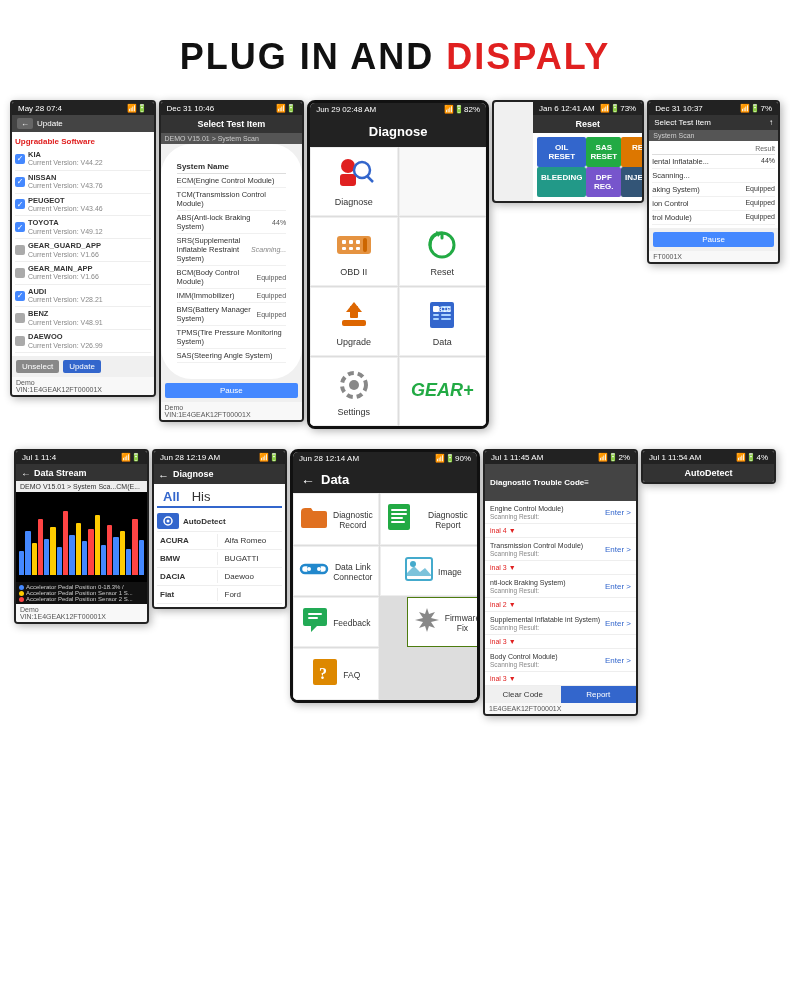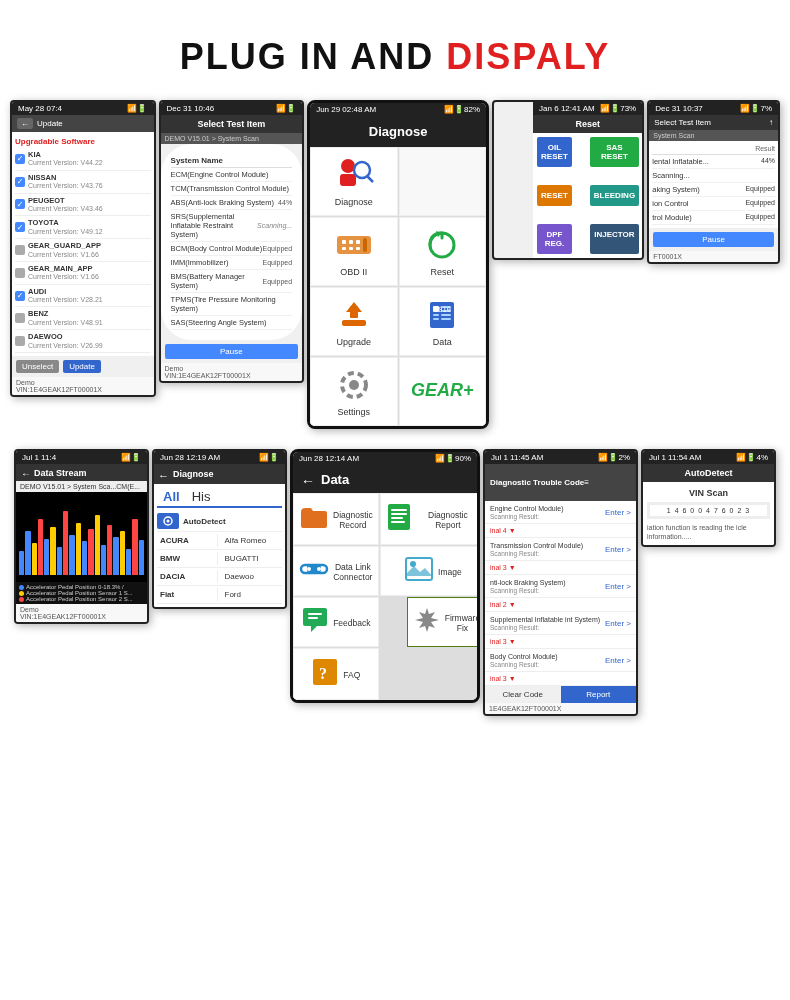--- a/index.html
+++ b/index.html
@@ -113,21 +113,21 @@
       font-weight: bold;
       padding: 4px 6px;
       text-align: center;
     }
     .screen-scan .breadcrumb {
       background: #555;
       color: #ccc;
       font-size: 7px;
       padding: 2px 4px;
     }
-    .screen-scan .content { background: #fff; padding: 10px; border-radius: 31px; }
+    .screen-scan .content { background: #fff; padding: 16px; border-radius: 31px; }
     .screen-scan .sys-title {
       font-size: 8px; font-weight: bold; color: #333;
       padding: 2px 0; border-bottom: 1px solid #ddd;
     }
     .scan-item {
       display: flex; justify-content: space-between;
       align-items: center;
       padding: 2px 0;
       border-bottom: 1px solid #f0f0f0;
       font-size: 7.5px; color: #333;
@@ -185,22 +185,22 @@
     .screen-reset .header-bar {
       background: #444;
       color: #fff;
       font-size: 9px;
       font-weight: bold;
       padding: 4px;
       text-align: center;
     }
     .reset-grid {
       display: grid;
-      grid-template-columns: 1fr 1fr;
-      gap: 18px;
+      grid-template-columns: 1fr 1fr 1fr;
+      gap: 0;
       padding: 4px;
       background: #fff;
     }
     .reset-btn {
       background: #3366cc;
       color: #fff;
       font-size: 8px;
       font-weight: bold;
       padding: 6px 4px;
       text-align: center;
@@ -938,22 +938,15 @@
   </div>
 
   <div class="phone-screen screen-autodetect screen-shadow">
     <div class="status-bar">
       <span>Jul 1  11:54 AM</span>
       <span class="icons">📶🔋4%</span>
     </div>
     <div class="header-bar" style="background:#333; color:#fff; font-size:9px; font-weight:bold; padding:4px; text-align:center;">
       <span>AutoDetect</span>
     </div>
-    <div class="autodetect-content">
-      <div class="ad-title">VIN Scan</div>
-      <div class="vin-scan-area">
-        <div class="vin-numbers">1 4 6 0 0 4 7 6 0 2 3</div>
-      </div>
-      <div class="scanning-text">iation function is reading the icle information.....</div>
-    </div>
   </div>
 
 </div>
 
 </body></html>

